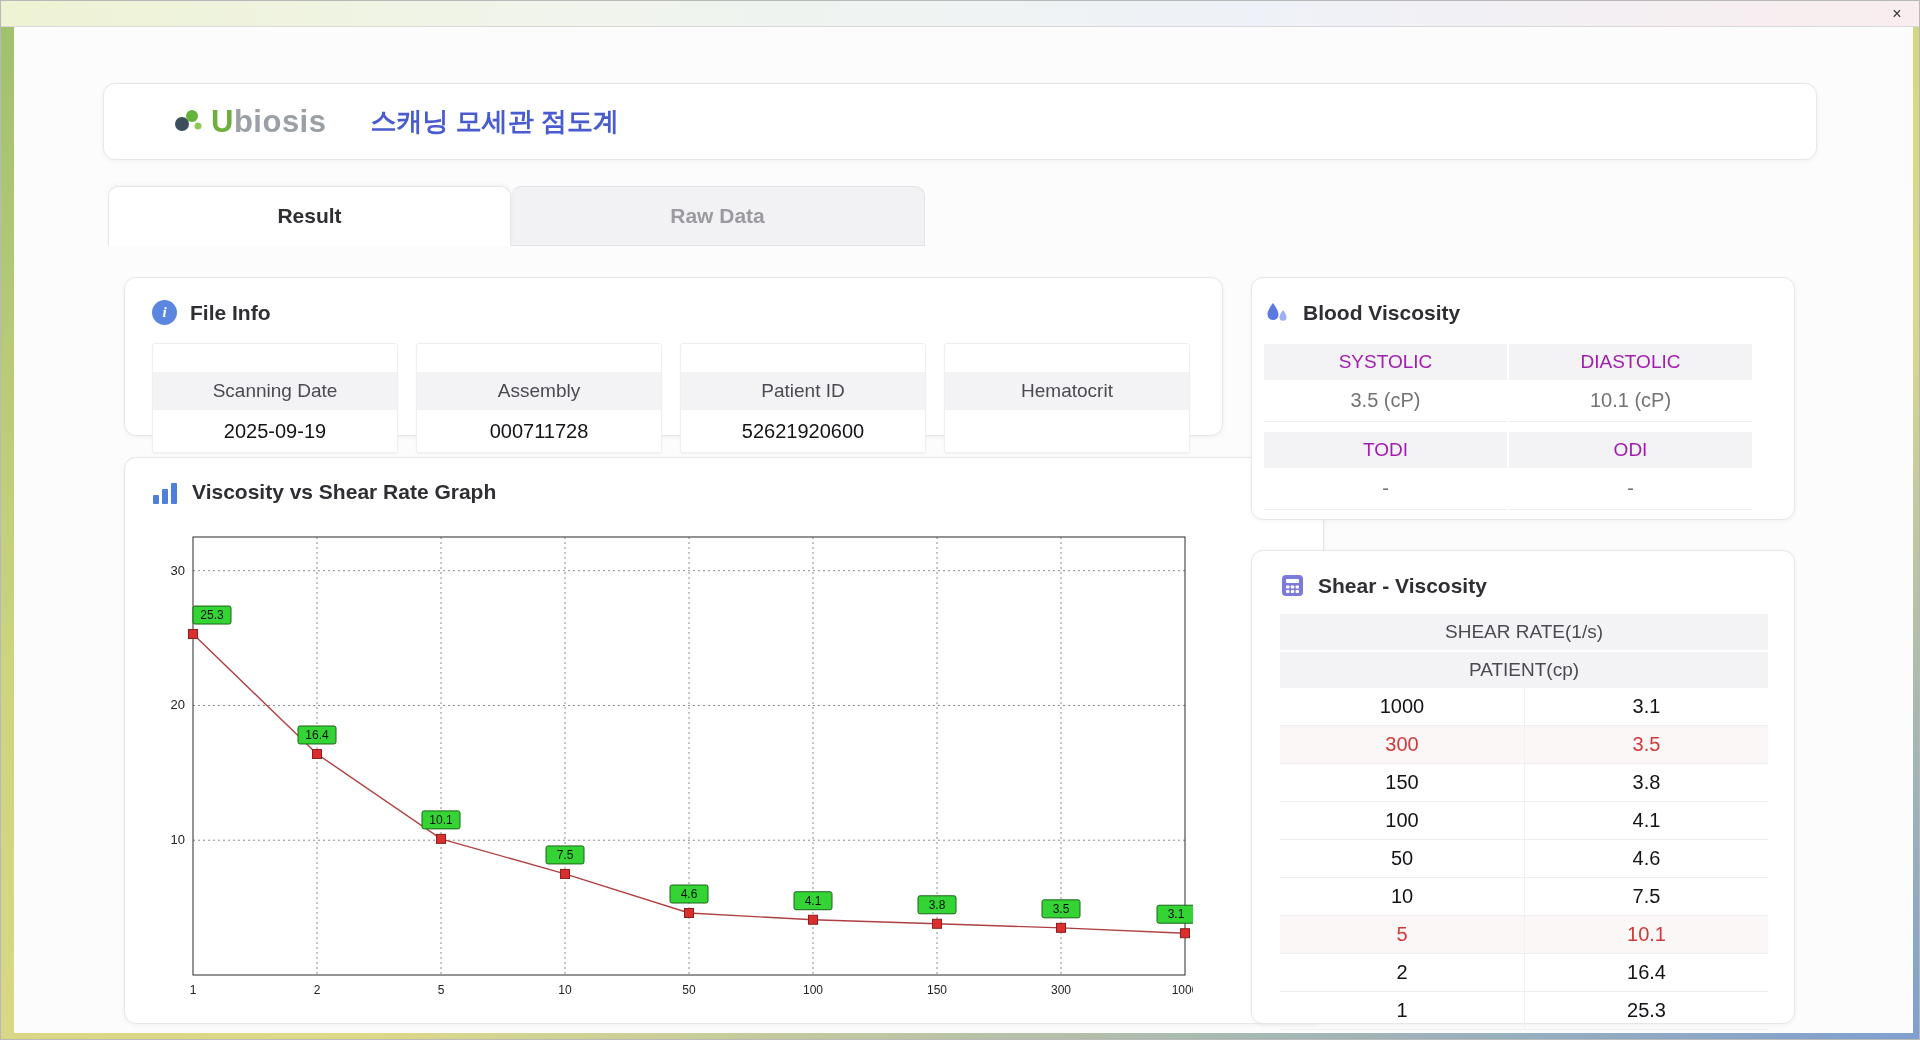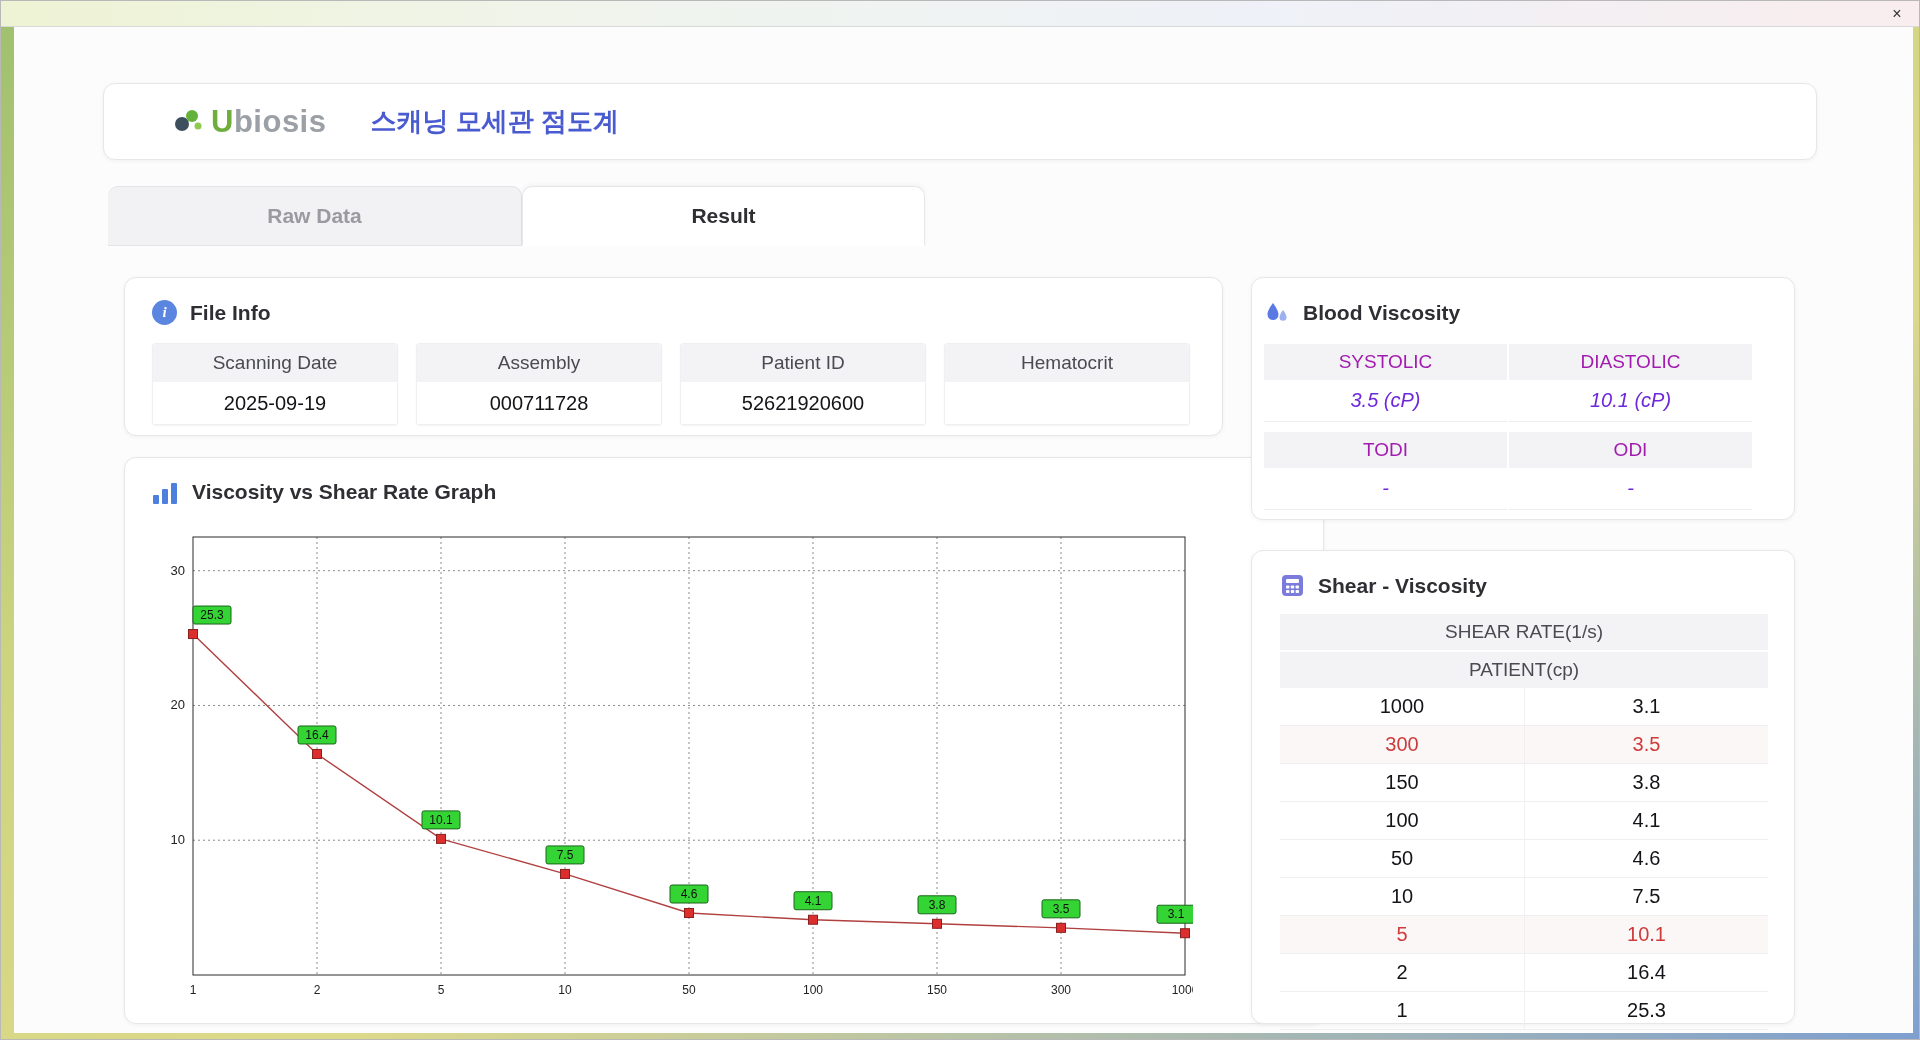--- a/index.html
+++ b/index.html
@@ -65,34 +65,34 @@
   }
   .icon-bars { width:26px; height:24px; display:flex; align-items:flex-end; gap:3px; }
   .icon-bars span { display:block; width:6px; background:#4d7fdd; border-radius:1px; }
   .icon-bars .b1{height:9px;} .icon-bars .b2{height:15px;} .icon-bars .b3{height:21px;}
   
   .file-info-card { left:110px; top:250px; width:1099px; height:159px; padding:22px 27px; }
   .fields { display:flex; gap:18px; margin-top:18px; }
   .field { width:246px; border:1px solid #efeff2; border-radius:3px;
     box-shadow:0 1px 2px rgba(0,0,0,0.05); overflow:hidden; }
   .field-label { height:38px; background:#f3f3f6; display:flex; align-items:center;
-    justify-content:center; font-size:19px; color:#4a4a52; }
+    justify-content:center; font-size:19px; color:#4a4a52;margin-top:28px; }
   .field-value { height:42px; display:flex; align-items:center; justify-content:center;
     font-size:20px; color:#141418; background:#fff; }
   
   .graph-card { left:110px; top:430px; width:1200px; height:567px; padding:22px 28px; }
   .chart-wrap { position:absolute; left:28px; top:68px; width:1040px; height:480px; }
   
   .bv-card { left:1237px; top:250px; width:544px; height:243px; padding:22px 12px; }
   .bv-table { margin-top:18px; width:488px; }
   .bv-grid { display:grid; grid-template-columns:1fr 1fr; gap:2px; }
   .bv-head { height:36px; background:#f3f3f6; display:flex; align-items:center;
     justify-content:center; font-size:19px; color:#a21caf; }
   .bv-val { height:42px; display:flex; align-items:center; justify-content:center;
-    font-size:20px; color:#6d28d9; border-bottom:1px solid #ececf0; background:#fff;font-style:italic; }
+    font-size:20px; color:#737373; border-bottom:1px solid #ececf0; background:#fff; }
   .bv-spacer { height:10px; }
   .icon-drops { width:26px; height:26px; }
   .icon-calc { width:25px; height:25px; }
   
   .sv-card { left:1237px; top:523px; width:544px; height:474px; padding:22px 28px; }
   .sv-table { margin-top:16px; width:488px; }
   .sv-head-row { display:grid; grid-template-columns:1fr; gap:2px; }
   .sv-head { height:36px; background:#f3f3f6; display:flex; align-items:center;
     justify-content:center; font-size:19px; color:#4a4a52; }
   .sv-row { display:grid; grid-template-columns:1fr 1fr;
@@ -119,22 +119,22 @@
           <circle cx="11" cy="19" r="7" fill="#3d4f5c"></circle>
           <circle cx="21" cy="11" r="6" fill="#63b33a"></circle>
           <circle cx="27" cy="21" r="3.5" fill="#8fc94f"></circle>
         </svg>
         <span class="brand-text"><span class="u">U</span><span>biosis</span></span>
       </div>
       <div class="page-title">스캐닝 모세관 점도계</div>
     </div>
 
     <div class="tabs">
+      <div class="tab active">Result</div>
       <div class="tab inactive">Raw Data</div>
-      <div class="tab active">Result</div>
     </div>
 
     <div class="card file-info-card">
       <div class="card-title">
         <span class="icon-circle-info">i</span>
         <span>File Info</span>
       </div>
       <div class="fields">
         <div class="field">
           <div class="field-label">Scanning Date</div>

